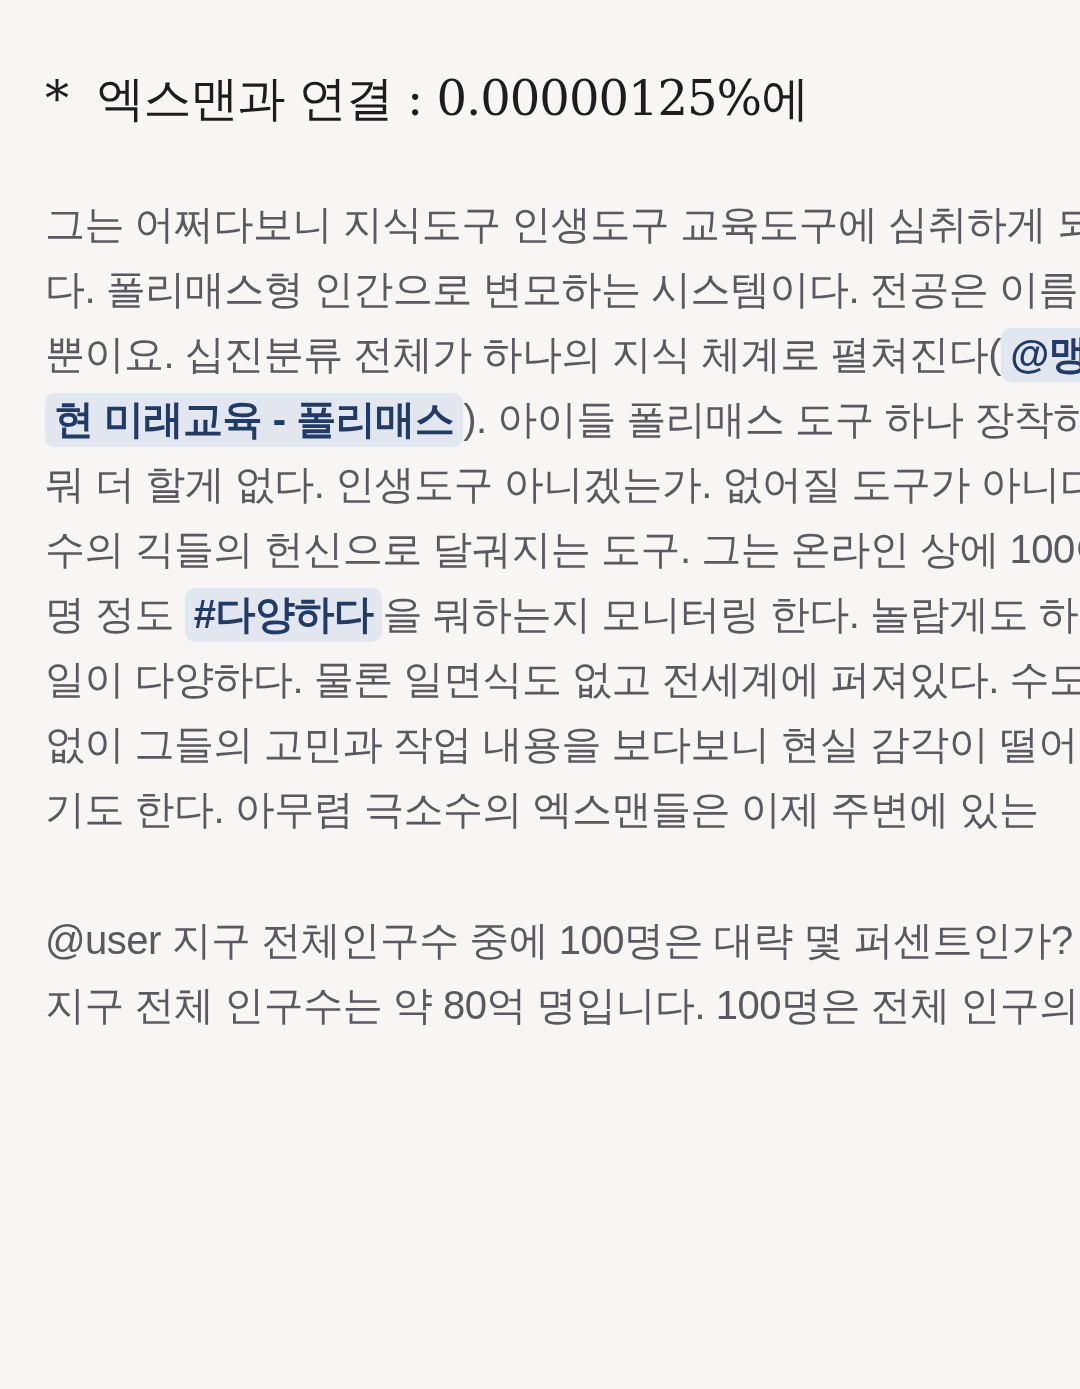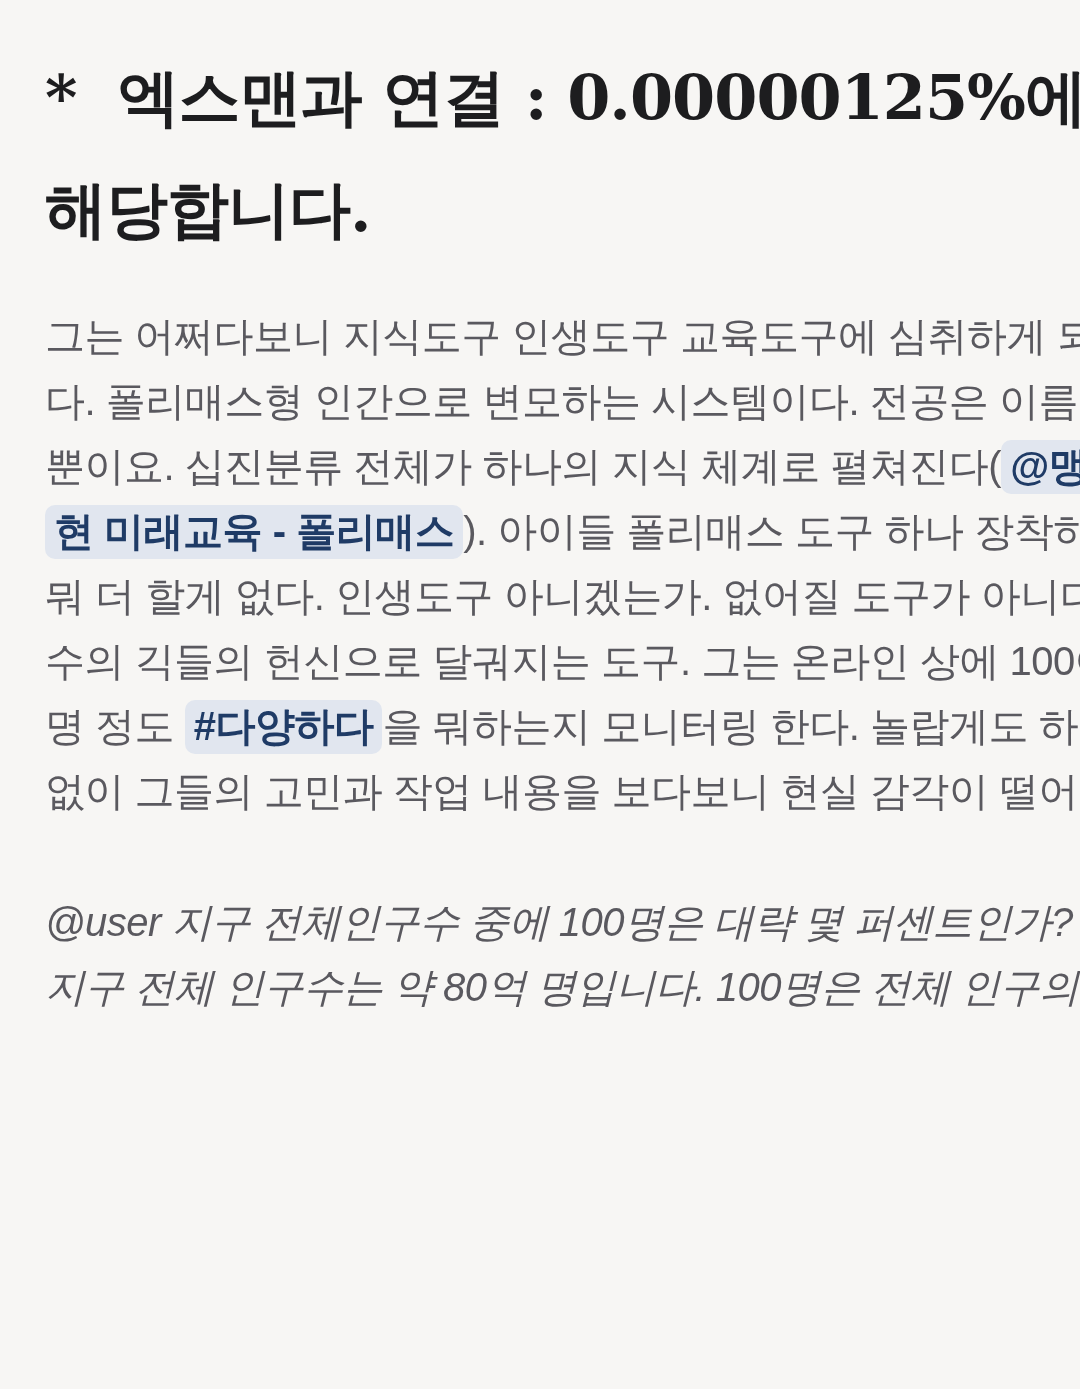--- a/index.html
+++ b/index.html
@@ -15,65 +15,66 @@
     background:var(--bg);
     font-family:"Liberation Sans","DejaVu Sans",sans-serif;
     overflow:hidden;
   }
   .page{
     width:1080px;height:1389px;
     padding:42px 45px 0 45px;
   }
   .heading{
     font-family:"DejaVu Serif","Liberation Serif",serif;
-    font-weight:700;
-    font-size:62px;
+    font-weight:400;
+    font-size:48px;
     line-height:112px;
     color:var(--heading-color);
     letter-spacing:-1px;
   }
   .h-line{white-space:pre;}
   .para{
     font-size:40px;
     line-height:65px;
     color:var(--body-color);
     letter-spacing:-0.5px;
   }
   .para-1{margin-top:38px;}
-  .para-2{margin-top:66px;font-style:italic;}
+  .para-2{margin-top:66px;}
   .line{white-space:pre;height:65px;}
   .t{color:var(--body-color);}
   .hl{
     font-weight:700;
     color:var(--link-color);
     background:var(--link-bg);
     padding:4px 9px 6px 9px;
     border-radius:10px;
     cursor:pointer;
   }
 </style>
 </head>
 <body>
 
 <div class="page">
 
   <div class="heading">
     <div class="h-line">*  엑스맨과 연결 : 0.00000125%에</div>
-    <div class="h-line">해당합니다.</div>
   </div>
 
   <div class="para para-1">
     <div class="line"><span class="t">그는 어쩌다보니 지식도구 인생도구 교육도구에 심취하게 되었</span></div>
     <div class="line"><span class="t">다. 폴리매스형 인간으로 변모하는 시스템이다. 전공은 이름일</span></div>
     <div class="line"><span class="t">뿐이요. 십진분류 전체가 하나의 지식 체계로 펼쳐진다(</span><span class="hl">@맹성</span></div>
     <div class="line"><span class="hl">현 미래교육 - 폴리매스</span><span class="t">). 아이들 폴리매스 도구 하나 장착하면</span></div>
     <div class="line"><span class="t">뭐 더 할게 없다. 인생도구 아니겠는가. 없어질 도구가 아니다.</span></div>
     <div class="line"><span class="t">수의 긱들의 헌신으로 달궈지는 도구. 그는 온라인 상에 100여</span></div>
     <div class="line"><span class="t">명 정도 </span><span class="hl">#다양하다</span><span class="t">을 뭐하는지 모니터링 한다. 놀랍게도 하는</span></div>
+    <div class="line"><span class="t">일이 다양하다. 물론 일면식도 없고 전세계에 퍼져있다. 수도</span></div>
     <div class="line"><span class="t">없이 그들의 고민과 작업 내용을 보다보니 현실 감각이 떨어지</span></div>
+    <div class="line"><span class="t">기도 한다. 아무렴 극소수의 엑스맨들은 이제 주변에 있는</span></div>
   </div>
 
   <div class="para para-2">
     <div class="line"><span class="t">@user 지구 전체인구수 중에 100명은 대략 몇 퍼센트인가?</span></div>
     <div class="line"><span class="t">지구 전체 인구수는 약 80억 명입니다. 100명은 전체 인구의</span></div>
   </div>
 
 </div>
 
 </body></html>

